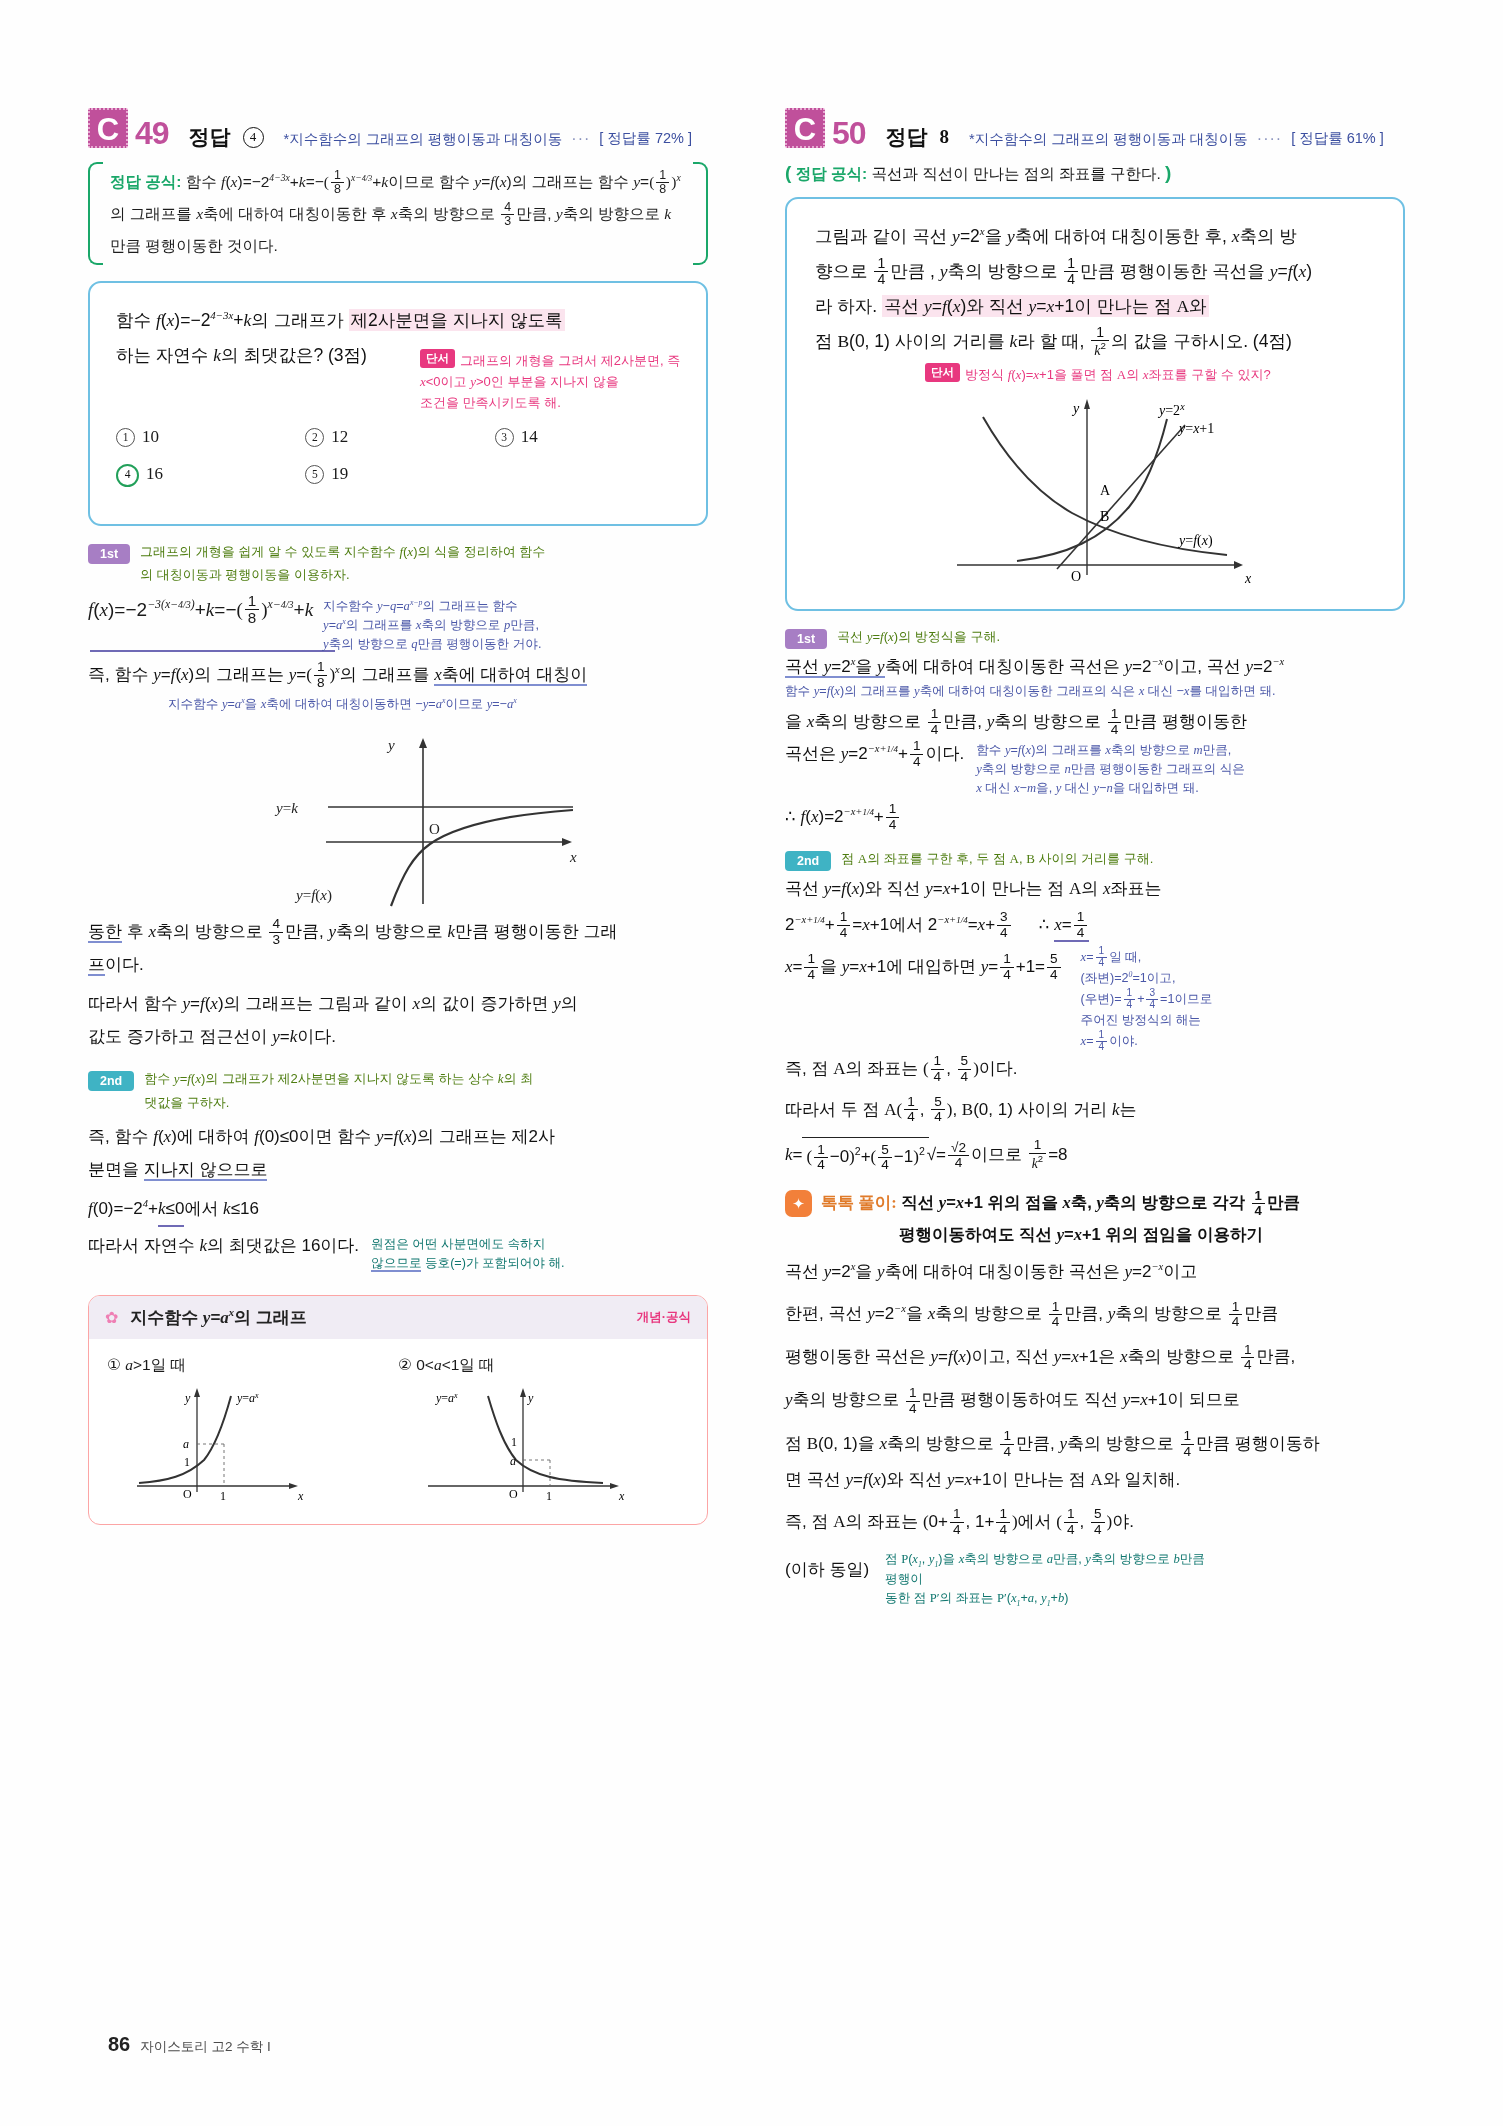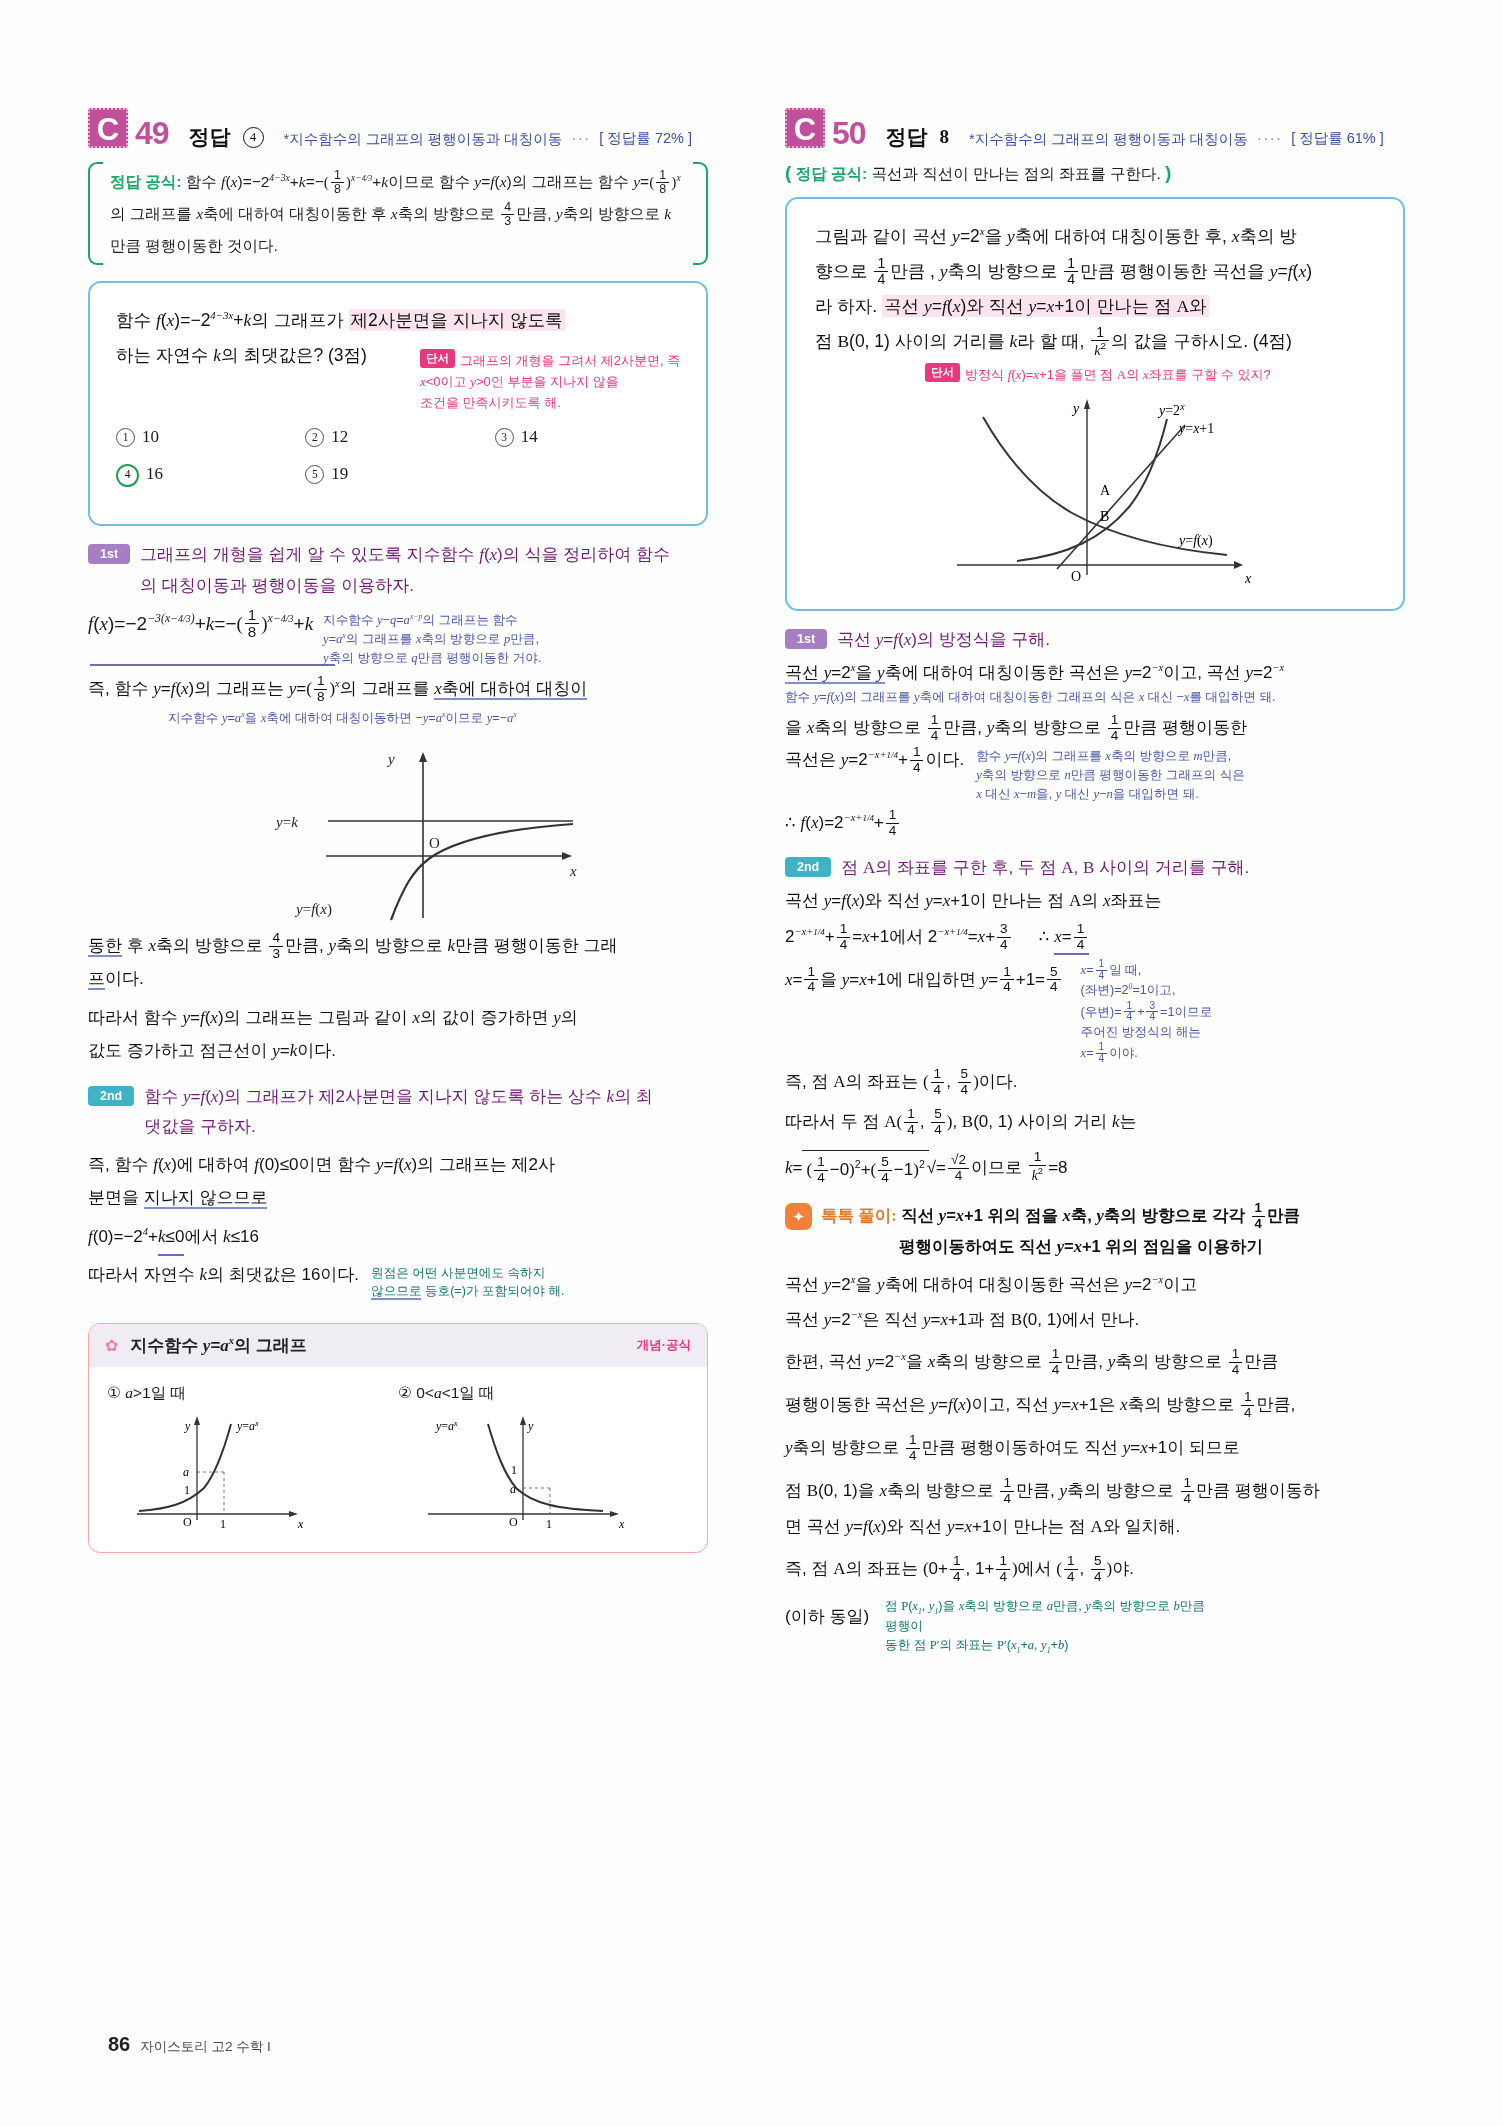--- a/index.html
+++ b/index.html
@@ -131,21 +131,21 @@
   
   .step{margin-top:14px;display:flex;gap:10px;align-items:flex-start;}
   .step-badge{
     flex:0 0 auto;
     font-size:12.5px;font-weight:bold;color:#fff;
     padding:3px 12px;border-radius:4px;margin-top:4px;
     font-family:"Liberation Sans",sans-serif;
   }
   .st1{background:#a77ec4;}
   .st2{background:#3fb3c4;}
-  .step-body{font-size:17px;line-height:1.78;color:#701a75;}
+  .step-body{font-size:13px;line-height:1.78;color:#4d7c0f;}
 
   .body-text{font-size:17px;line-height:1.95;color:#111;margin-top:6px;}
   .body-text.tight{line-height:1.7;}
 
   
   .note-blue{
     color:#4a57a8;font-size:12.6px;line-height:1.5;
   }
   .note-purple{color:#0f766e;font-size:12.6px;line-height:1.5;}
   .uline-blue{border-bottom:2px solid #7f8ed0;}
@@ -514,21 +514,20 @@
     <div class="tip-head">
       <div class="tip-icon">✦</div>
       <div class="tip-title">
         <span class="lbl">톡톡 풀이:</span>
         직선 <span class="mi">y</span>=<span class="mi">x</span>+1 위의 점을 <span class="mi">x</span>축, <span class="mi">y</span>축의 방향으로 각각 <span class="frac"><span class="n">1</span><span class="d">4</span></span>만큼<br>
         <span style="padding-left:78px;display:inline-block">평행이동하여도 직선 <span class="mi">y</span>=<span class="mi">x</span>+1 위의 점임을 이용하기</span>
       </div>
     </div>
 
     <div class="body-text tight" style="margin-top:8px;">곡선 <span class="mi">y</span>=2<sup class="e">x</sup>을 <span class="mi">y</span>축에 대하여 대칭이동한 곡선은 <span class="mi">y</span>=2<sup class="e">−x</sup>이고</div>
-    <div class="body-text tight">곡선 <span class="mi">y</span>=2<sup class="e">−x</sup>은 직선 <span class="mi">y</span>=<span class="mi">x</span>+1과 점 <span class="mr">B</span>(0, 1)에서 만나.</div>
     <div class="body-text" style="margin-top:10px;">한편, 곡선 <span class="mi">y</span>=2<sup class="e">−x</sup>을 <span class="mi">x</span>축의 방향으로 <span class="frac"><span class="n">1</span><span class="d">4</span></span>만큼, <span class="mi">y</span>축의 방향으로 <span class="frac"><span class="n">1</span><span class="d">4</span></span>만큼</div>
     <div class="body-text" style="margin-top:10px;">평행이동한 곡선은 <span class="mi">y</span>=<span class="mi">f</span>(<span class="mi">x</span>)이고, 직선 <span class="mi">y</span>=<span class="mi">x</span>+1은 <span class="mi">x</span>축의 방향으로 <span class="frac"><span class="n">1</span><span class="d">4</span></span>만큼,</div>
     <div class="body-text" style="margin-top:10px;"><span class="mi">y</span>축의 방향으로 <span class="frac"><span class="n">1</span><span class="d">4</span></span>만큼 평행이동하여도 직선 <span class="mi">y</span>=<span class="mi">x</span>+1이 되므로</div>
     <div class="body-text" style="margin-top:10px;">점 <span class="mr">B</span>(0, 1)을 <span class="mi">x</span>축의 방향으로 <span class="frac"><span class="n">1</span><span class="d">4</span></span>만큼, <span class="mi">y</span>축의 방향으로 <span class="frac"><span class="n">1</span><span class="d">4</span></span>만큼 평행이동하</div>
     <div class="body-text tight" style="margin-top:6px;">면 곡선 <span class="mi">y</span>=<span class="mi">f</span>(<span class="mi">x</span>)와 직선 <span class="mi">y</span>=<span class="mi">x</span>+1이 만나는 점 <span class="mr">A</span>와 일치해.</div>
     <div class="body-text" style="margin-top:10px;">즉, 점 <span class="mr">A</span>의 좌표는 <span class="mr">(</span>0+<span class="frac"><span class="n">1</span><span class="d">4</span></span>, 1+<span class="frac"><span class="n">1</span><span class="d">4</span></span><span class="mr">)</span>에서 <span class="mr">(</span><span class="frac"><span class="n">1</span><span class="d">4</span></span>, <span class="frac"><span class="n">5</span><span class="d">4</span></span><span class="mr">)</span>야.</div>
 
     <div style="display:flex;gap:16px;align-items:flex-start;margin-top:12px;">
       <div class="body-text tight" style="white-space:nowrap;">(이하 동일)</div>
       <div class="note-purple" style="max-width:330px;">

